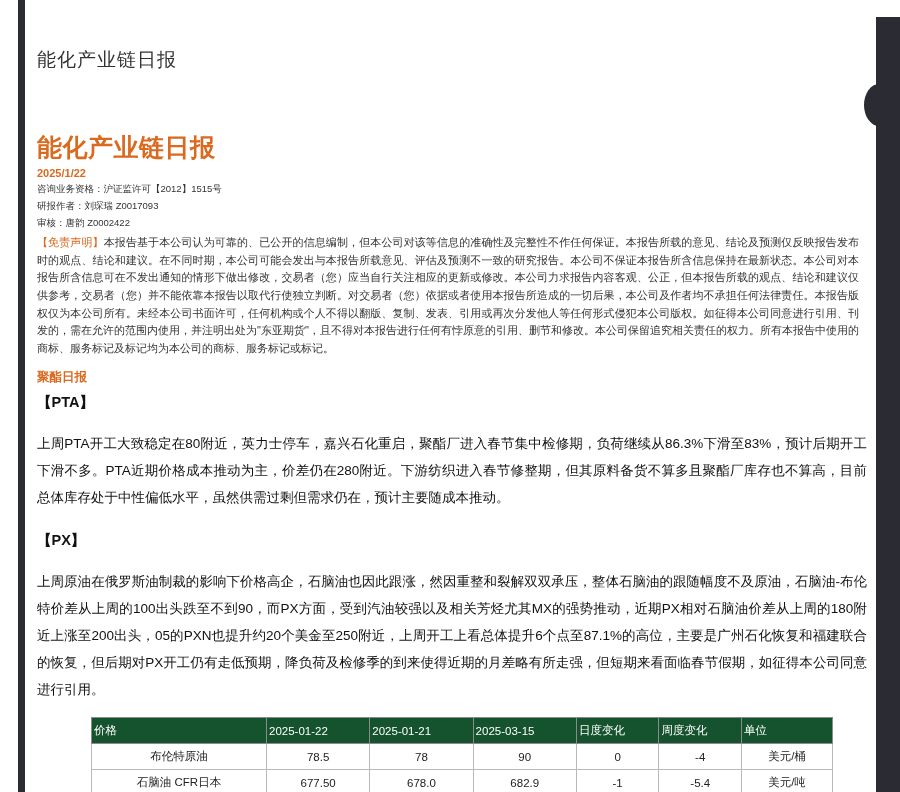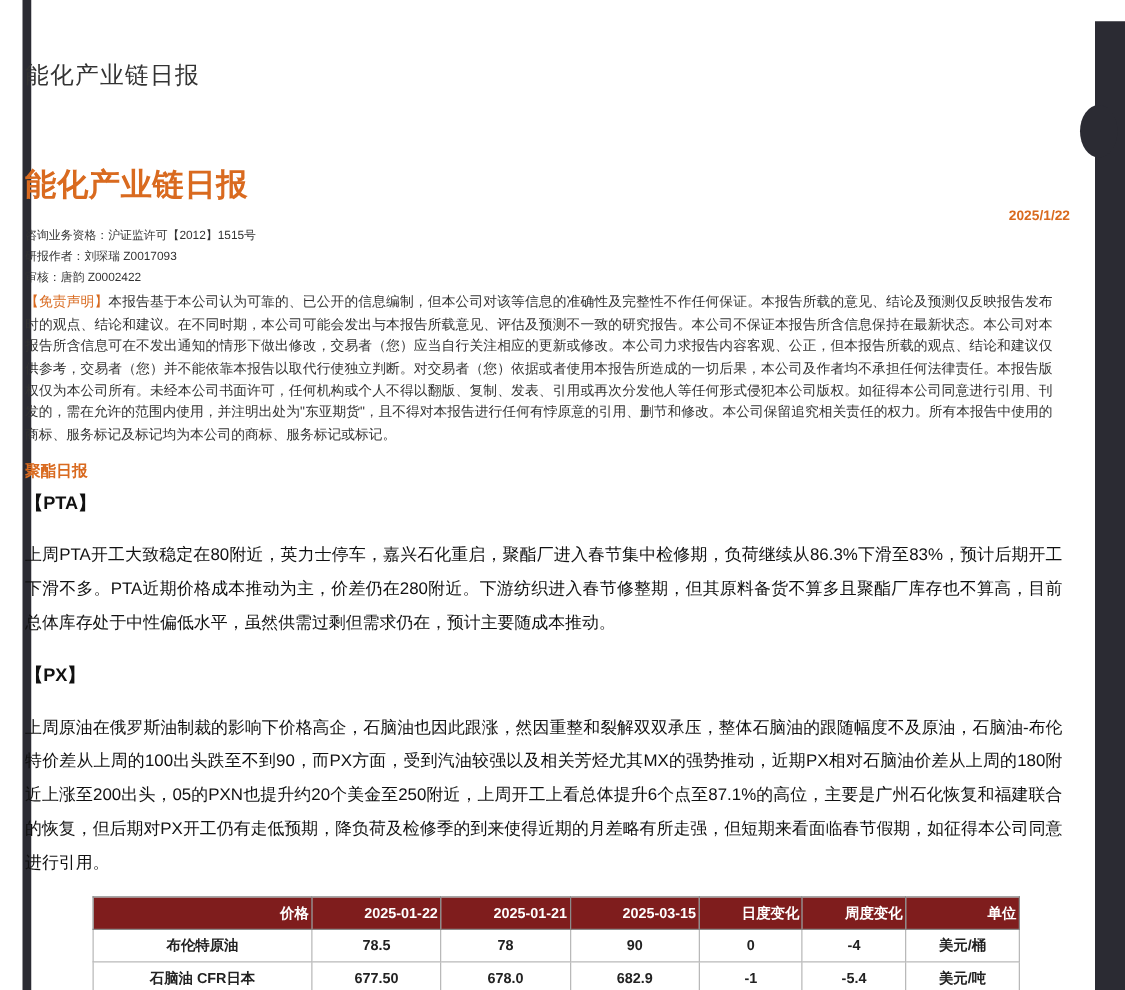--- a/index.html
+++ b/index.html
@@ -44,21 +44,21 @@
     position: absolute;
     right: 6px;
     top: 84px;
     width: 30px;
     height: 42px;
     background: #2b2b33;
     border-radius: 50%;
   }
   .content {
     position: absolute;
-    left: 20px;
+    left: 37px;
     top: 0;
     width: 836px;
     height: 792px;
   }
   .doc-title {
     font-size: 19px;
     color: #333;
     padding-top: 47px;
     letter-spacing: 1px;
   }
@@ -69,21 +69,20 @@
     font-size: 25px;
     font-weight: bold;
     color: #d96a1f;
     letter-spacing: 0.5px;
   }
   .report-date {
     font-size: 11px;
     font-weight: bold;
     color: #d96a1f;
     margin-top: 3px;
-    text-align: right;
   }
   .meta-line {
     font-size: 9.5px;
     color: #333;
     margin-top: 3px;
     line-height: 1.45;
   }
   .disclaimer {
     font-size: 11px;
     color: #333;
@@ -119,36 +118,35 @@
     height: 13px;
   }
   table.price-table {
     margin-top: 14px;
     margin-left: 54px;
     border-collapse: collapse;
     width: 742px;
     font-size: 11.5px;
   }
   table.price-table th {
-    background: #7f1d1d;
+    background: #14532d;
     color: #fff;
-    font-weight: bold;
+    font-weight: normal;
     border: 1px solid #8b8b8b;
     padding: 5px 2px;
-    text-align: right;
+    text-align: left;
     font-size: 11.5px;
   }
   table.price-table td {
     border: 1px solid #b9b9b9;
     padding: 5px 2px;
     text-align: center;
     color: #222;
     background: #fff;
     font-size: 11.5px;
-    font-weight: bold;
   }
   td.neg { color: #e03030; }
   .col-name { width: 170px; }
   .col-u { width: 86px; }
 </style>
 </head>
 <body>
 
 <div class="page">
 

